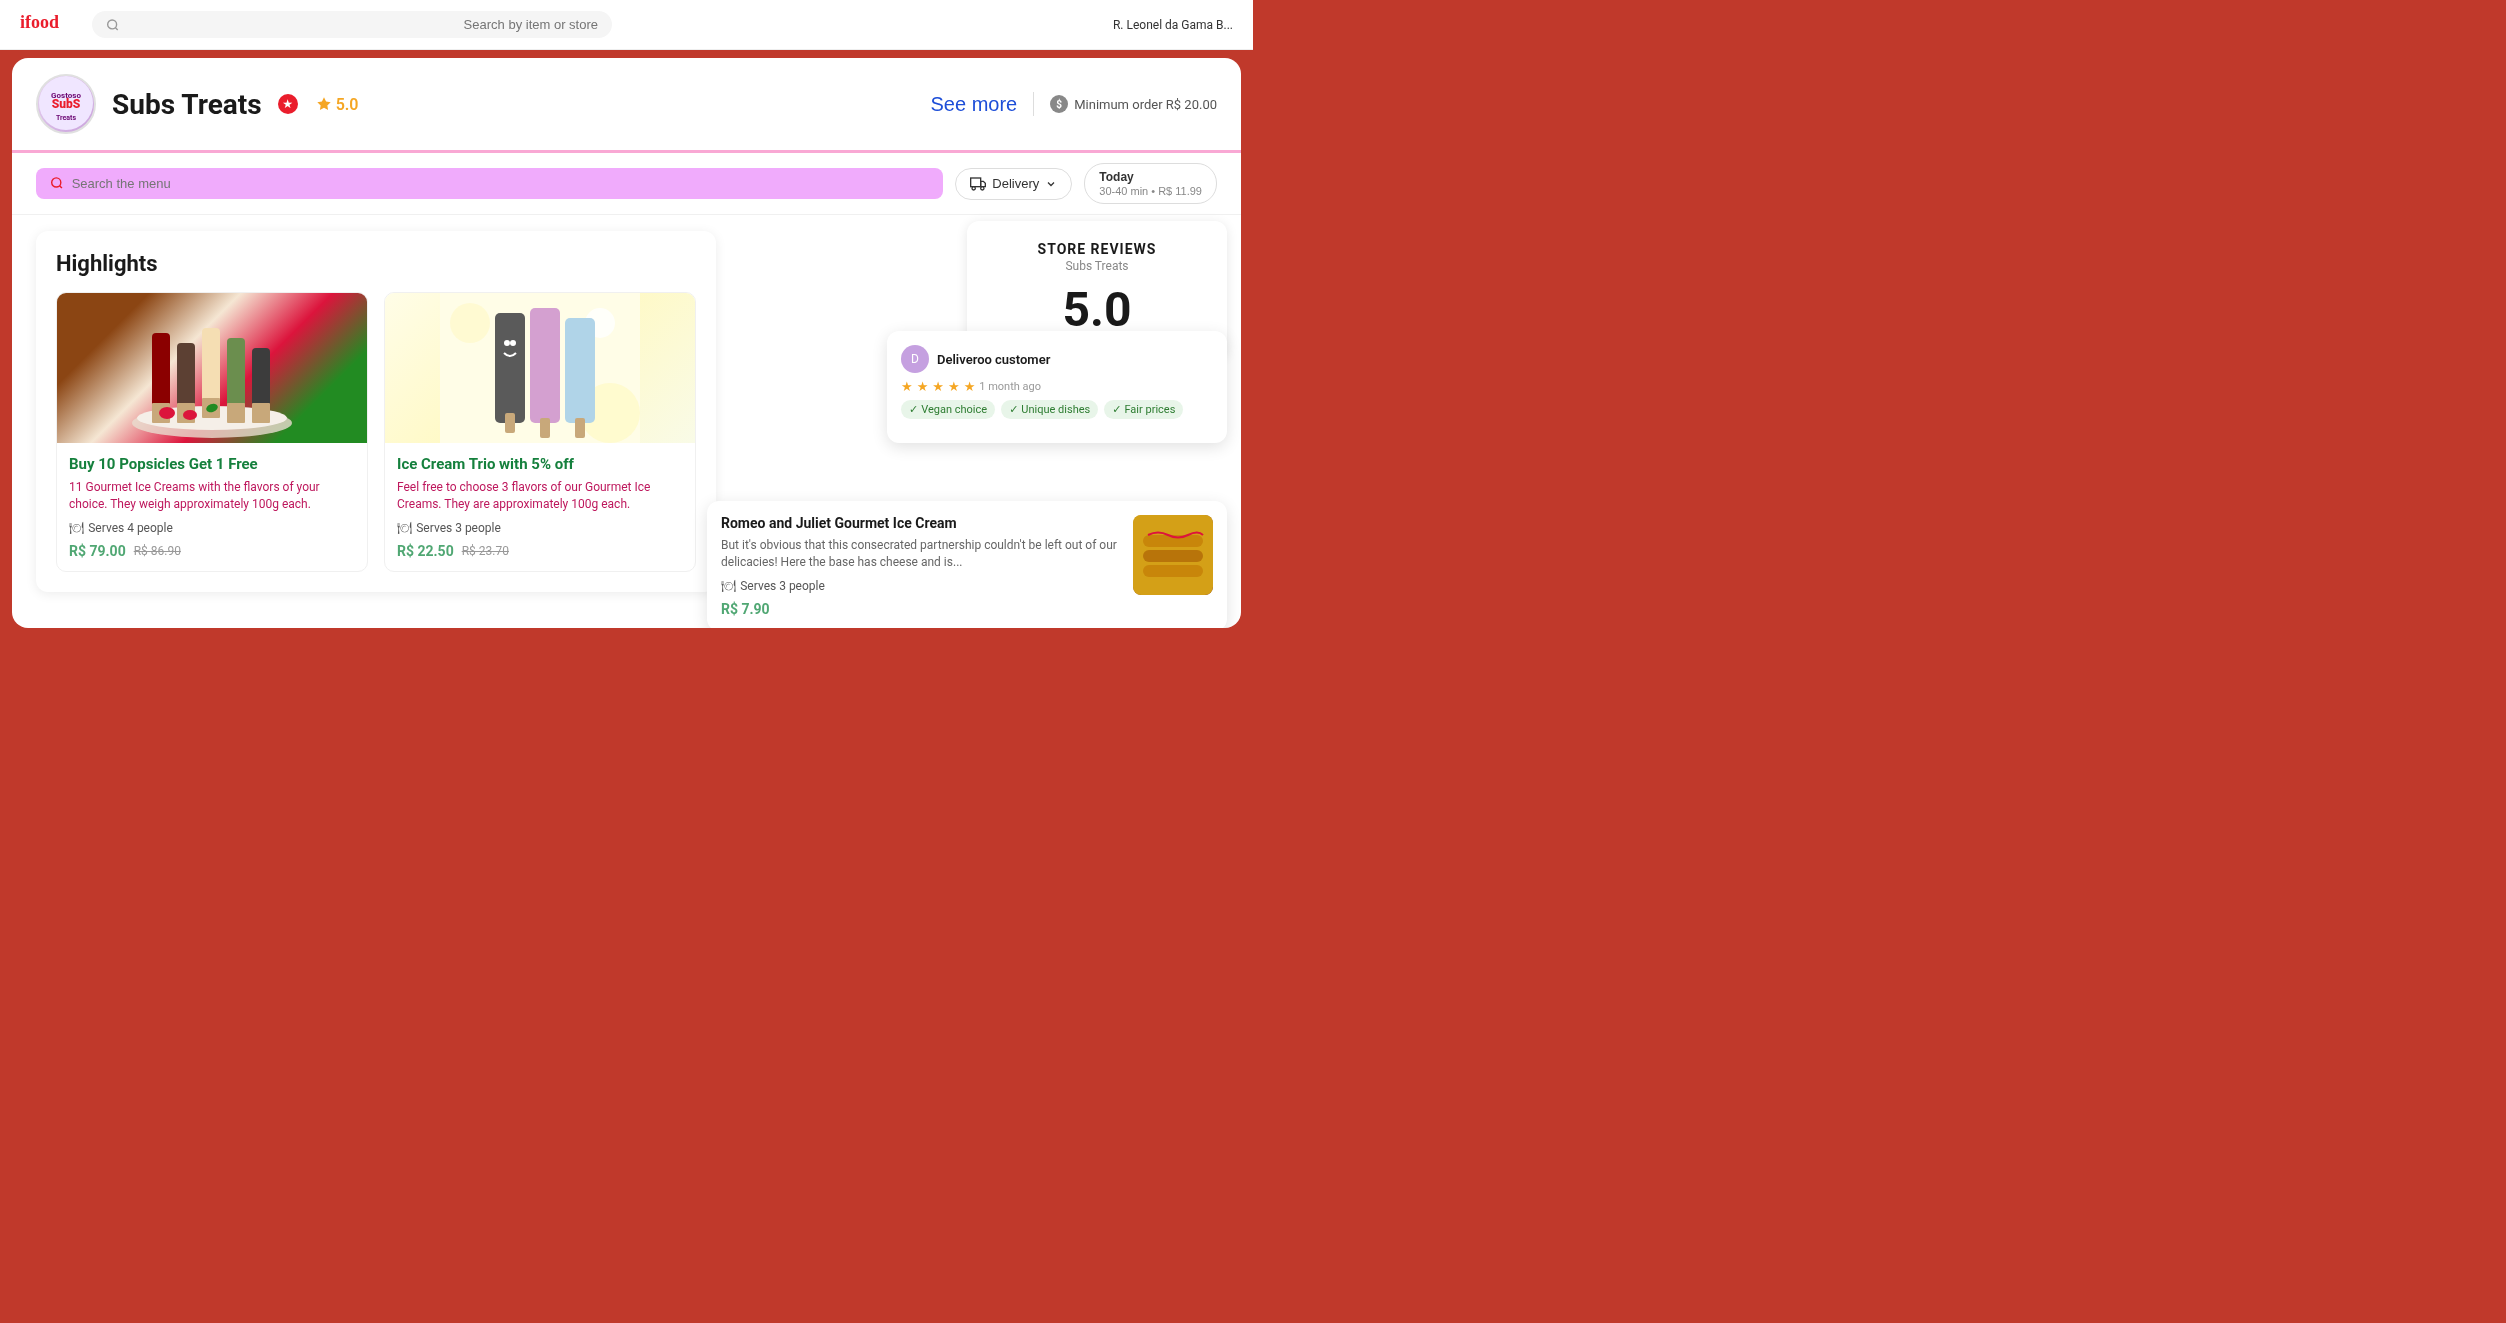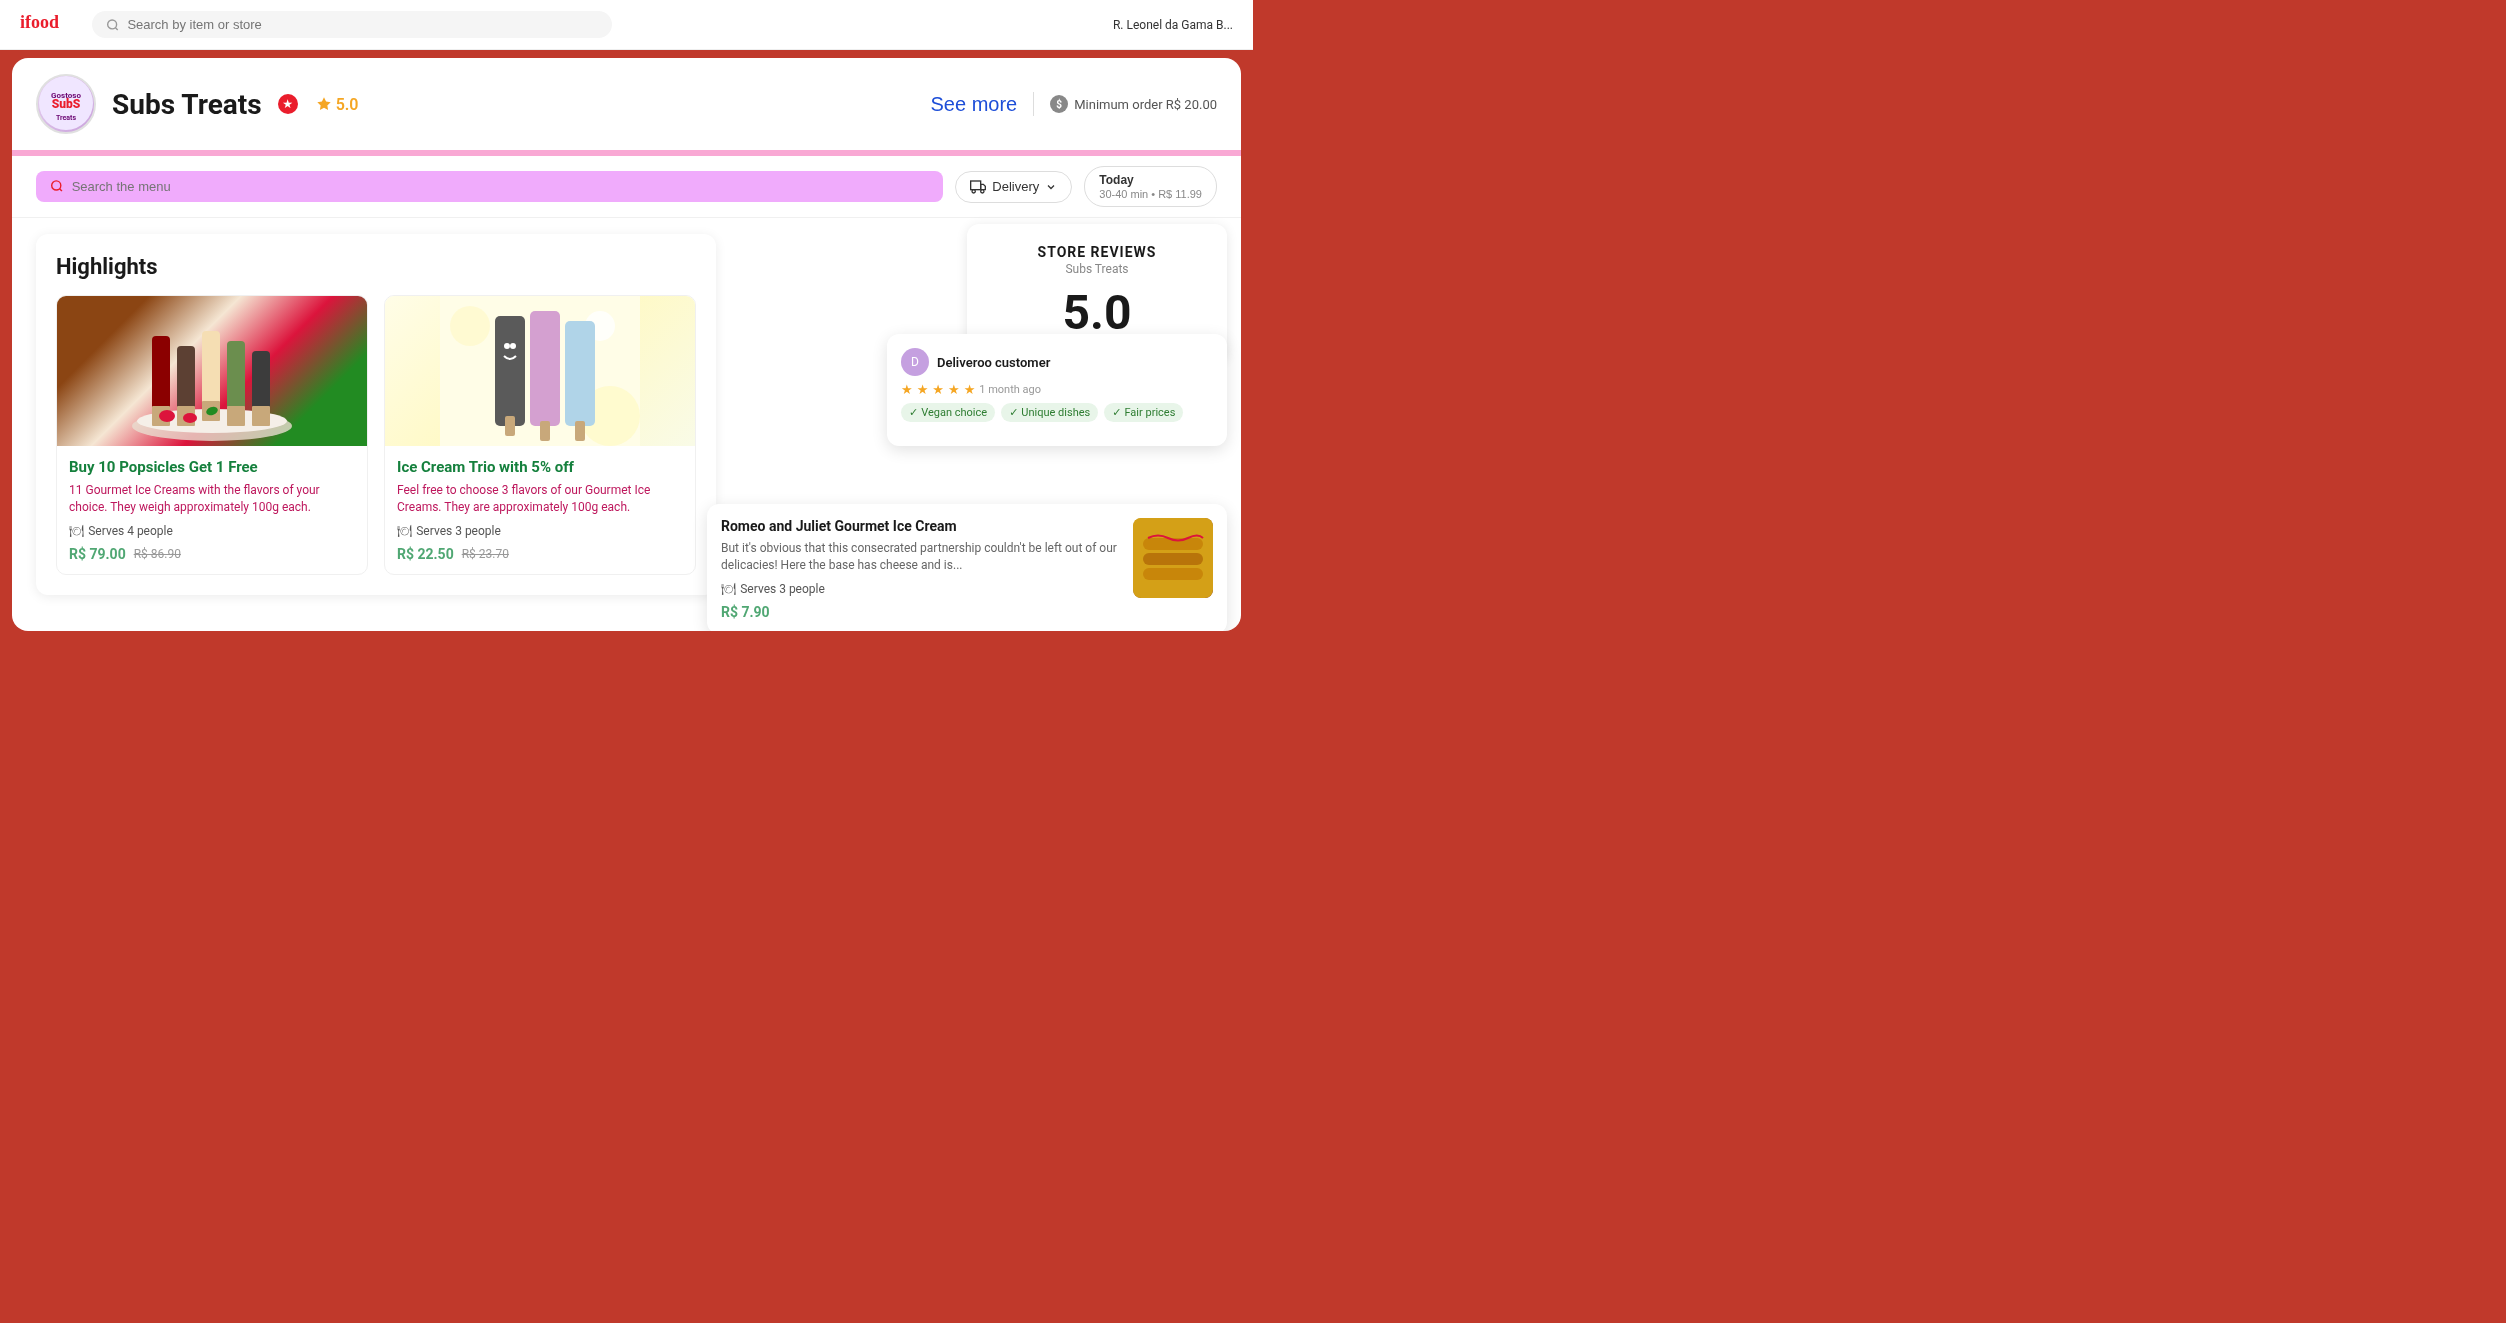--- a/index.html
+++ b/index.html
@@ -39,20 +39,21 @@
       padding: 6px 14px;
       gap: 8px;
     }
     .navbar-search input {
       border: none;
       background: transparent;
       outline: none;
       font-size: 13px;
       color: #666;
       width: 100%;
+      text-align: right;
     }
     .navbar-location {
       margin-left: auto;
       font-size: 12px;
       color: #333;
     }
 
     
     .main-container {
       position: relative;
@@ -62,21 +63,21 @@
       border-radius: 16px;
       overflow: hidden;
       padding-bottom: 20px;
     }
 
     
     .store-header {
       display: flex;
       align-items: center;
       padding: 16px 24px;
-      border-bottom: 6px solid #f9a8d4;
+      border-bottom: 3px solid #f9a8d4;
     }
     .store-logo {
       width: 60px;
       height: 60px;
       border-radius: 50%;
       background: linear-gradient(135deg, #e8d5f0 0%, #c9a0dc 100%);
       display: flex;
       align-items: center;
       justify-content: center;
       margin-right: 16px;

